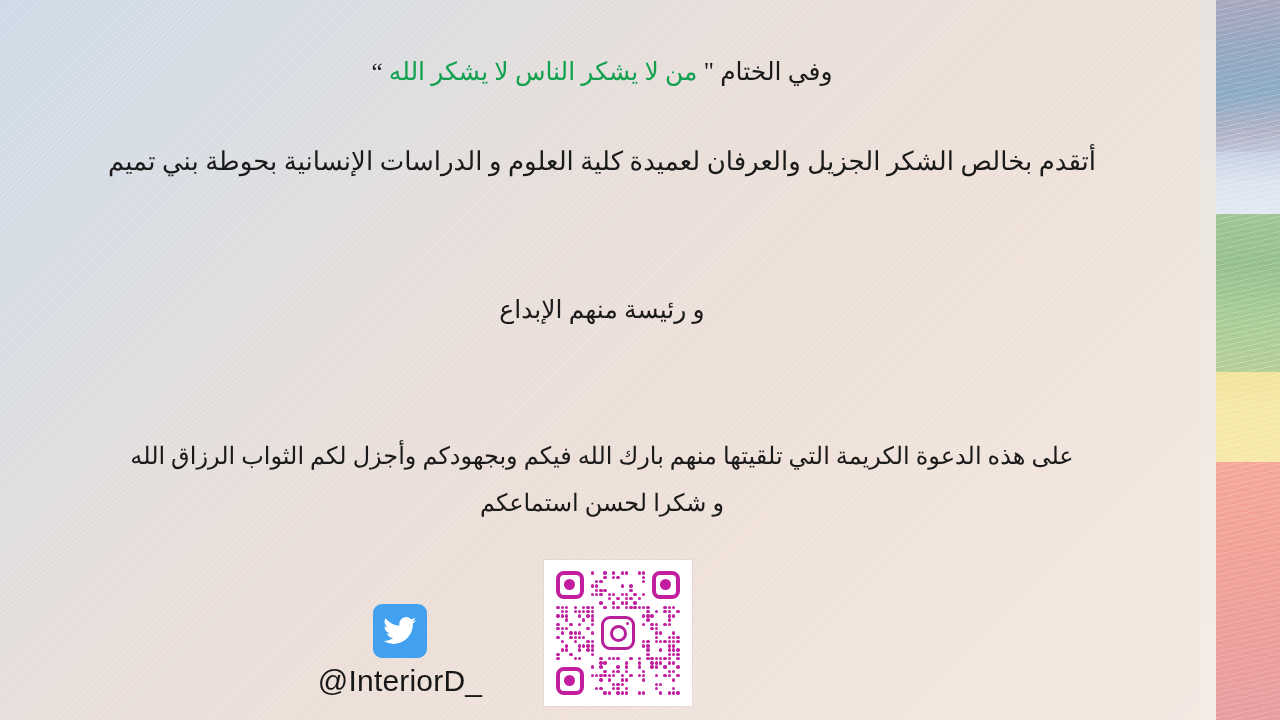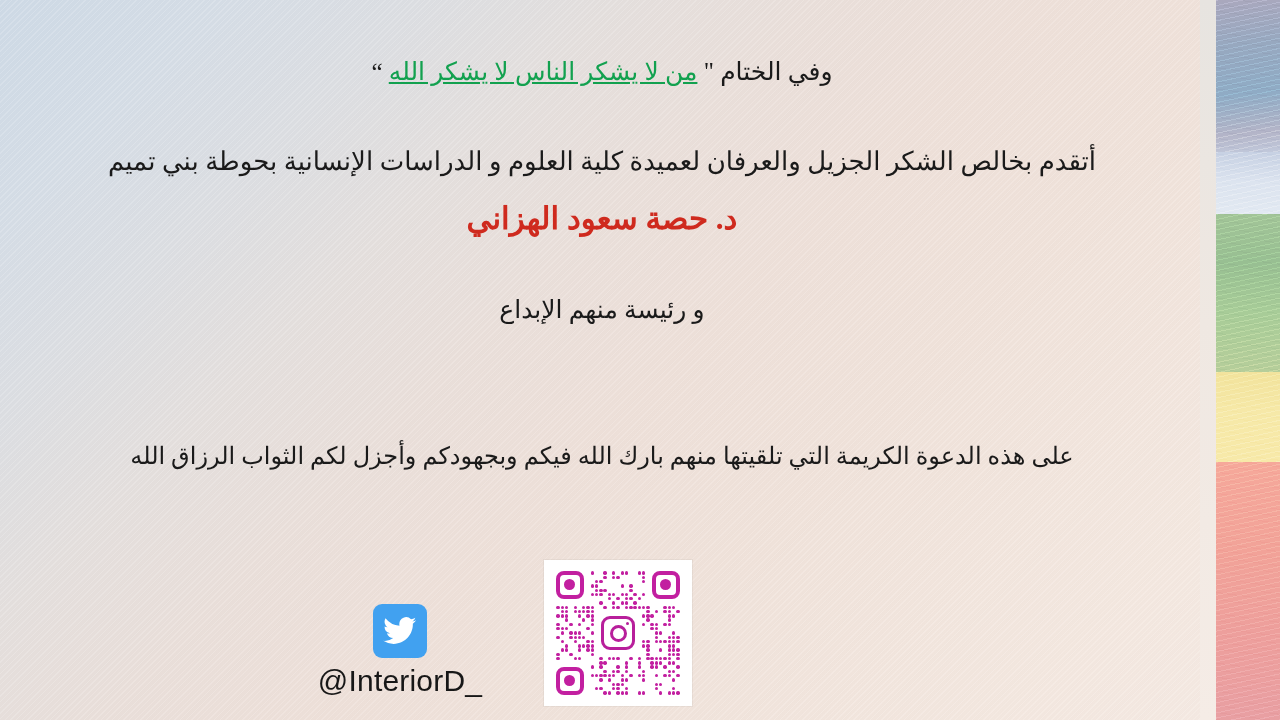--- a/index.html
+++ b/index.html
@@ -116,21 +116,21 @@
     color: #1a1a1a;
     white-space: nowrap;
   }
   #line-closing {
     position: absolute;
     top: 55px;
     left: 0;
     right: 0;
     font-size: 25px;
   }
-  .green { color: #12a14f; text-decoration: underline; }
+  .green { color: #12a14f; }
   #line-thanks {
     position: absolute;
     top: 144px;
     left: 30px;
     right: 30px;
     font-size: 26px;
   }
   #name-dean {
     position: absolute;
     top: 198px;
@@ -323,27 +323,27 @@
       </div>
     <div id="strip-veil"></div>
   </div>
 
   <div id="content">
 
     <p class="line" id="line-closing"><span>وفي الختام " </span><span class="green">من لا يشكر الناس لا يشكر الله</span><span> “</span></p>
 
     <p class="line" id="line-thanks">أتقدم بخالص الشكر الجزيل والعرفان لعميدة كلية العلوم و الدراسات الإنسانية بحوطة بني تميم</p>
 
-    <p class="line" id="name-dean">د. حصة سعود الهزاني</p>
 
     <p class="line" id="line-club">و رئيسة منهم الإبداع</p>
 
 
     <p class="line" id="line-body">على هذه الدعوة الكريمة التي تلقيتها منهم بارك الله فيكم وبجهودكم وأجزل لكم الثواب الرزاق الله</p>
 
+    <p class="line" id="line-listen">و شكرا لحسن استماعكم</p>
   </div>
 
   <div id="social-row">
 
     <div class="social" id="twitter-block">
       <div id="twitter-icon">
         <svg width="34" height="28" viewBox="0 0 24 20" aria-hidden="true">
           <path fill="#ffffff" d="M23.6 2.4c-.87.39-1.8.65-2.78.77a4.85 4.85 0 0 0 2.13-2.68 9.7 9.7 0 0 1-3.08 1.18A4.84 4.84 0 0 0 11.5 5.1c0 .38.04.75.12 1.1A13.74 13.74 0 0 1 1.64.9a4.84 4.84 0 0 0 1.5 6.46 4.8 4.8 0 0 1-2.19-.6v.06a4.84 4.84 0 0 0 3.88 4.74 4.9 4.9 0 0 1-2.18.08 4.85 4.85 0 0 0 4.52 3.36A9.72 9.72 0 0 1 0 17.02a13.7 13.7 0 0 0 7.42 2.18c8.9 0 13.77-7.38 13.77-13.78l-.02-.63A9.8 9.8 0 0 0 23.6 2.4z"></path>
         </svg>
       </div>

